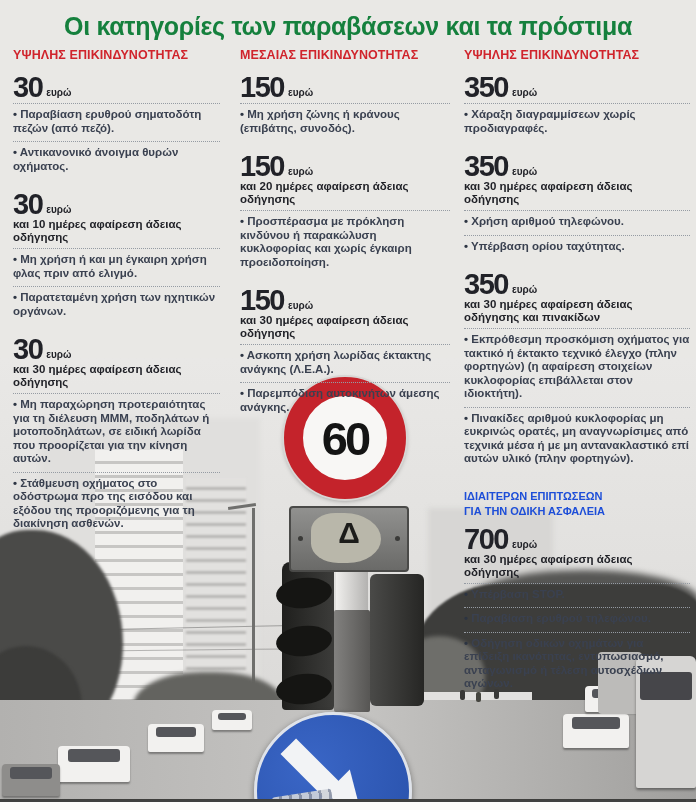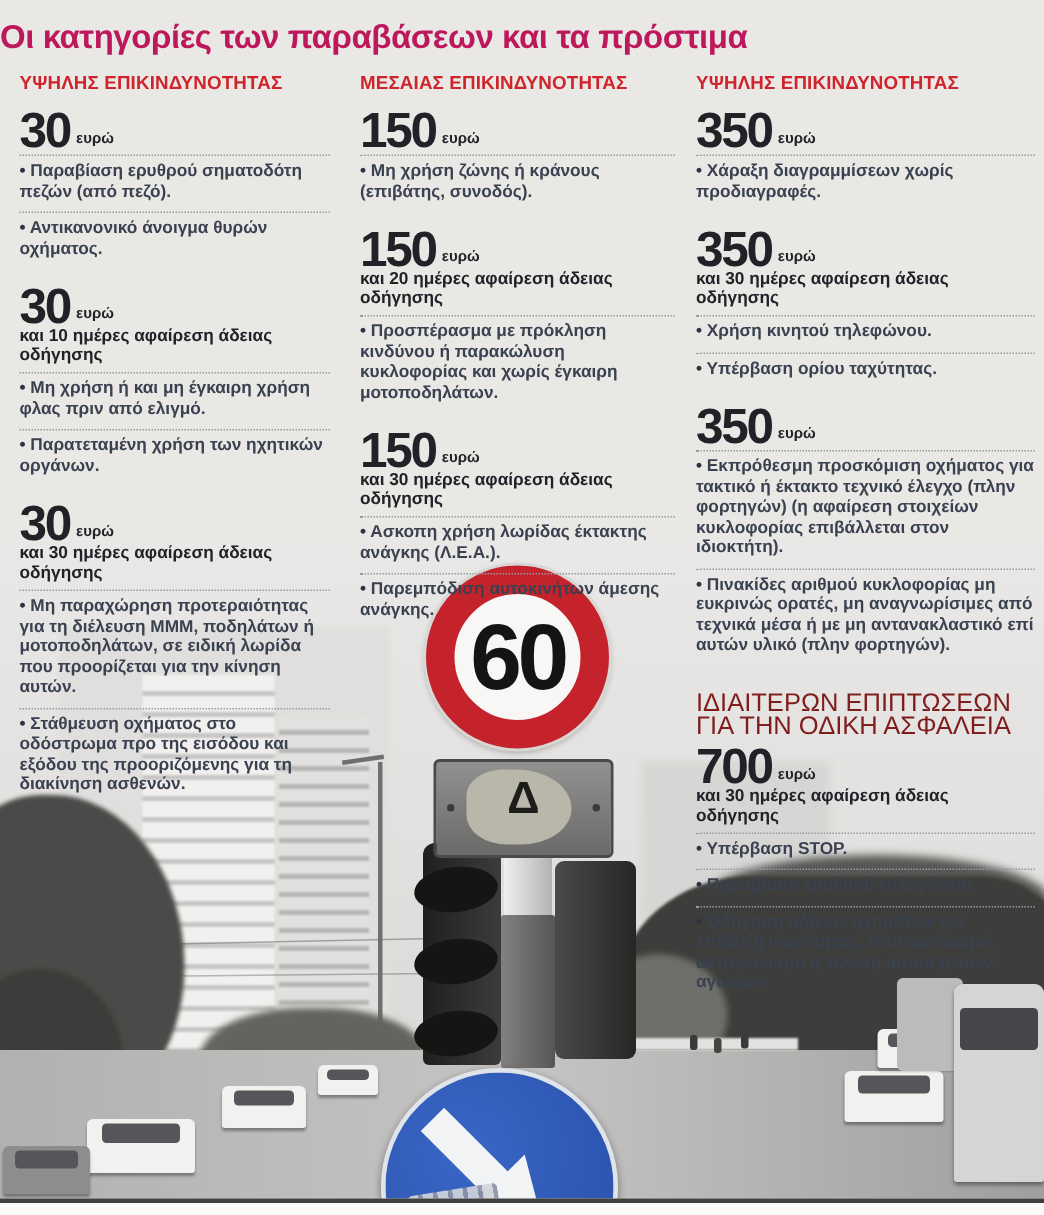--- a/index.html
+++ b/index.html
@@ -1,38 +1,38 @@
 <!DOCTYPE html>
 <html><head>
 <meta charset="utf-8">
 <style>
   html,body{margin:0;padding:0;background:#cfcecc;}
   .stage{position:relative;width:696px;height:810px;overflow:hidden;
          background:#e9e8e5;font-family:"Liberation Sans",sans-serif;margin:0 auto;}
 
   
-  .title{position:absolute;top:12px;left:0;width:100%;text-align:left;z-index:5;
-         font-size:22px;font-weight:bold;color:#be185d;letter-spacing:-.3px;margin:0;}
+  .title{position:absolute;top:12px;left:0;width:100%;text-align:center;z-index:5;
+         font-size:25px;font-weight:bold;color:#15803d;letter-spacing:-.3px;margin:0;}
   .columns{position:absolute;inset:0;z-index:4;}
   .column{position:absolute;top:48px;}
   .column:nth-child(1){left:13px;width:207px;}
   .column:nth-child(2){left:240px;width:210px;}
   .column:nth-child(3){left:464px;width:226px;}
   .col-header{font-size:12.5px;font-weight:bold;color:#d0242c;letter-spacing:.1px;}
   .section{margin-top:13px;}
   .amount-row{display:flex;align-items:flex-end;color:#212228;}
-  .amount{font-size:33px;font-weight:bold;line-height:24px;letter-spacing:-1.5px;text-align:center;}
+  .amount{font-size:29px;font-weight:bold;line-height:24px;letter-spacing:-1.5px;text-align:center;}
   .currency{font-size:10px;font-weight:bold;margin-left:4px;margin-bottom:1px;}
   .subheader{font-size:11.5px;font-weight:bold;line-height:13px;color:#212228;margin-top:2px;}
   .items{margin-top:4px;font-weight:bold;}
   .item{border-top:1px dotted #959ba3;padding:4px 0 6px;
         font-size:11.5px;line-height:13.5px;color:#3a4150;}
   .item::before{content:"• ";color:#2c3442;}
-  .special-header{margin-top:17px;font-size:17px;line-height:15px;
-                  font-weight:normal;color:#7f1d1d;}
+  .special-header{margin-top:17px;font-size:11px;line-height:15px;
+                  font-weight:bold;color:#1d4ed8;}
   .special .section{margin-top:8px;}
 
   
   .photo{position:absolute;left:0;top:358px;width:696px;height:444px;overflow:hidden;z-index:1;
          background:linear-gradient(#e9e8e6 0%,#e2e1df 45%,#d6d5d3 100%);}
   .photo div{position:absolute;}
   .bldg-haze{left:40px;top:60px;width:220px;height:292px;background:#e0dfdd;filter:blur(2px);}
   .bldg-a{left:95px;top:92px;width:88px;height:260px;
           background:repeating-linear-gradient(#f1f0ee 0 11px,#c7c6c4 11px 14px);filter:blur(.7px);}
   .bldg-b{left:186px;top:120px;width:60px;height:232px;
@@ -78,21 +78,21 @@
   .v1{top:16px;} .v2{top:64px;} .v3{top:112px;}
   .tl-cap{left:337px;top:194px;width:30px;height:16px;background:#333331;border-radius:4px 4px 0 0;z-index:2;}
   .tl-cyl{left:336px;top:208px;width:32px;height:46px;z-index:2;
           background:linear-gradient(90deg,#f0efed,#b3b2b0);border-radius:2px;}
   .tl-box{left:334px;top:252px;width:36px;height:102px;z-index:2;
           background:linear-gradient(90deg,#82817f,#575654);border-radius:2px;}
   .tl-right{left:370px;top:216px;width:54px;height:132px;z-index:2;
             background:linear-gradient(90deg,#4a4a48,#28282 6);background:linear-gradient(90deg,#4a4a48,#262624);border-radius:6px;}
   .speed-sign{left:284px;top:19px;width:84px;height:84px;border:19px solid #c4232b;border-radius:50%;
               background:#f8f7f5;z-index:3;display:flex;align-items:center;justify-content:center;
-              font-size:62px;font-weight:bold;color:#141414;letter-spacing:-3px;
+              font-size:47px;font-weight:bold;color:#141414;letter-spacing:-3px;
               box-shadow:0 0 0 2px #d8d7d5,0 2px 5px rgba(0,0,0,.35);}
   .delta-plate{left:289px;top:148px;width:116px;height:62px;z-index:2;
                background:linear-gradient(180deg,#91918f,#6a6a68);border:2px solid #4a4a48;border-radius:4px;}
   .delta-blob{left:20px;top:5px;width:70px;height:50px;background:#b9b7aa;
               border-radius:40% 60% 55% 45%;filter:blur(.5px);}
   .delta-glyph{position:absolute;left:0;top:8px;width:100%;text-align:center;
                font-size:30px;font-weight:bold;color:#1c1c1a;}
   .screw{width:5px;height:5px;background:#3a3a38;border-radius:50%;}
   .s1{left:7px;top:28px;} .s2{left:104px;top:28px;}
   .blue-sign{left:254px;top:354px;width:152px;height:152px;border-radius:50%;z-index:3;
@@ -237,21 +237,21 @@
             </div>
   </div>
           <div class="section">
     <div class="amount-row">
       <span class="amount">150</span>
       <span class="currency">ευρώ</span>
     </div>
     <div class="subheader">και 20 ημέρες αφαίρεση άδειας οδήγησης</div>
     <div class="items">
               <div class="item">
-    <span>Προσπέρασμα με πρόκληση κινδύνου ή παρακώλυση κυκλοφορίας και χωρίς έγκαιρη μοτοποδηλάτων.</span>
+    <span>Προσπέρασμα με πρόκληση κινδύνου ή παρακώλυση κυκλοφορίας και χωρίς έγκαιρη προειδοποίηση.</span>
   </div>
             </div>
   </div>
           <div class="section">
     <div class="amount-row">
       <span class="amount">150</span>
       <span class="currency">ευρώ</span>
     </div>
     <div class="subheader">και 30 ημέρες αφαίρεση άδειας οδήγησης</div>
     <div class="items">
@@ -281,32 +281,33 @@
             </div>
   </div>
           <div class="section">
     <div class="amount-row">
       <span class="amount">350</span>
       <span class="currency">ευρώ</span>
     </div>
     <div class="subheader">και 30 ημέρες αφαίρεση άδειας οδήγησης</div>
     <div class="items">
               <div class="item">
-    <span>Χρήση κινητού τηλεφώνου.</span>
+    <span>Χρήση αριθμού τηλεφώνου.</span>
   </div>
               <div class="item">
     <span>Υπέρβαση ορίου ταχύτητας.</span>
   </div>
             </div>
   </div>
           <div class="section">
     <div class="amount-row">
       <span class="amount">350</span>
       <span class="currency">ευρώ</span>
     </div>
+    <div class="subheader">και 30 ημέρες αφαίρεση άδειας οδήγησης και πινακίδων</div>
     <div class="items">
               <div class="item">
     <span>Εκπρόθεσμη προσκόμιση οχήματος για τακτικό ή έκτακτο τεχνικό έλεγχο (πλην φορτηγών) (η αφαίρεση στοιχείων κυκλοφορίας επιβάλλεται στον ιδιοκτήτη).</span>
   </div>
               <div class="item">
     <span>Πινακίδες αριθμού κυκλοφορίας μη ευκρινώς ορατές, μη αναγνωρίσιμες από τεχνικά μέσα ή με μη αντανακλαστικό επί αυτών υλικό (πλην φορτηγών).</span>
   </div>
             </div>
   </div>
           <div class="special">

